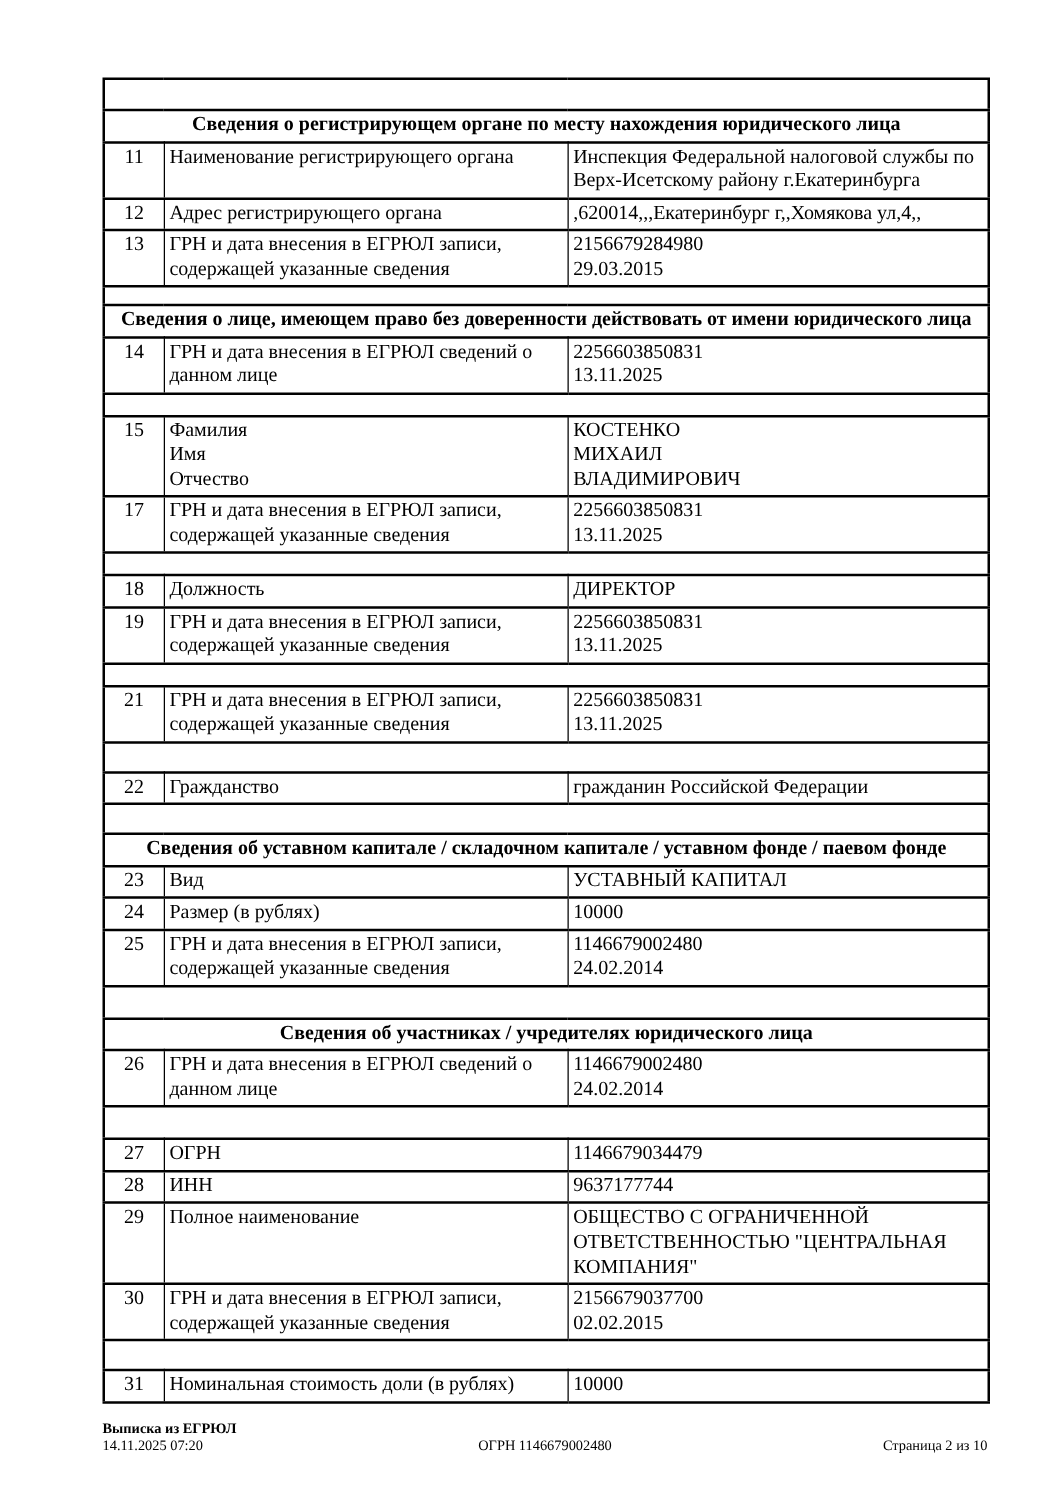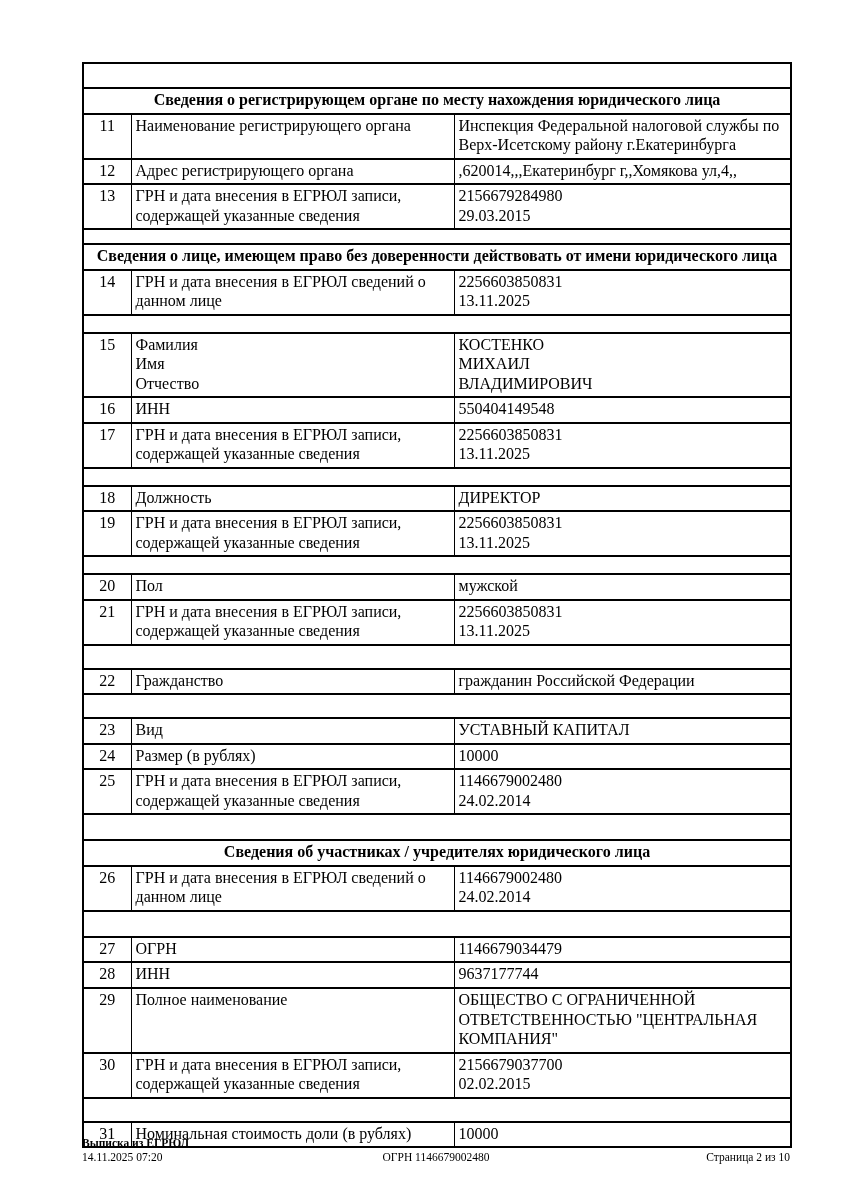--- a/index.html
+++ b/index.html
@@ -132,25 +132,20 @@
         </tr>
         <tr>
           <td colspan="3" class="spacer" style="height: 12px;"></td>
         </tr>
         <tr>
           <td class="num">15</td>
           <td>Фамилия<br>Имя<br>Отчество</td>
           <td>КОСТЕНКО<br>МИХАИЛ<br>ВЛАДИМИРОВИЧ</td>
         </tr>
         <tr>
-          <td class="num">16</td>
-          <td>ИНН</td>
-          <td>550404149548</td>
-        </tr>
-        <tr>
           <td class="num">17</td>
           <td>ГРН и дата внесения в ЕГРЮЛ записи, содержащей указанные сведения</td>
           <td>2256603850831<br>13.11.2025</td>
         </tr>
         <tr>
           <td colspan="3" class="spacer" style="height: 12px;"></td>
         </tr>
         <tr>
           <td class="num">18</td>
           <td>Должность</td>
@@ -158,39 +153,37 @@
         </tr>
         <tr>
           <td class="num">19</td>
           <td>ГРН и дата внесения в ЕГРЮЛ записи, содержащей указанные сведения</td>
           <td>2256603850831<br>13.11.2025</td>
         </tr>
         <tr>
           <td colspan="3" class="spacer" style="height: 12px;"></td>
         </tr>
         <tr>
-          <td class="num">20</td>
-          <td>Пол</td>
-          <td>мужской</td>
-        </tr>
-        <tr>
           <td class="num">21</td>
           <td>ГРН и дата внесения в ЕГРЮЛ записи, содержащей указанные сведения</td>
           <td>2256603850831<br>13.11.2025</td>
         </tr>
         <tr>
           <td colspan="3" class="spacer" style="height: 18px;"></td>
         </tr>
         <tr>
           <td class="num">22</td>
           <td>Гражданство</td>
           <td>гражданин Российской Федерации</td>
         </tr>
         <tr>
           <td colspan="3" class="spacer" style="height: 18px;"></td>
+        </tr>
+        <tr>
+          <td colspan="3" class="section-header">Сведения об уставном капитале / складочном капитале / уставном фонде / паевом фонде</td>
         </tr>
         <tr>
           <td class="num">23</td>
           <td>Вид</td>
           <td>УСТАВНЫЙ КАПИТАЛ</td>
         </tr>
         <tr>
           <td class="num">24</td>
           <td>Размер (в рублях)</td>
           <td>10000</td>

